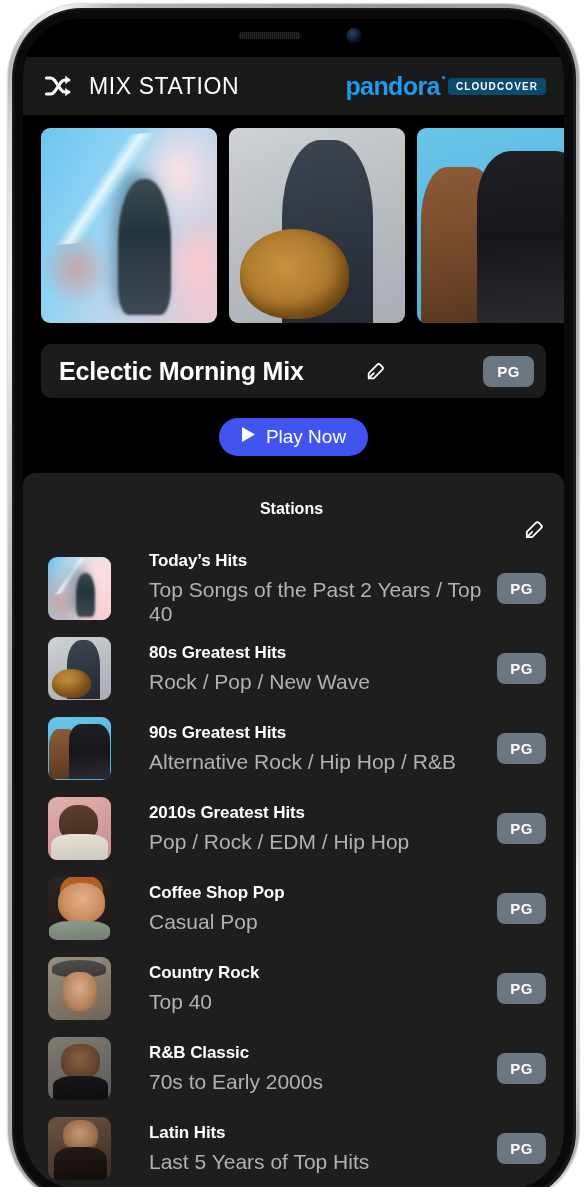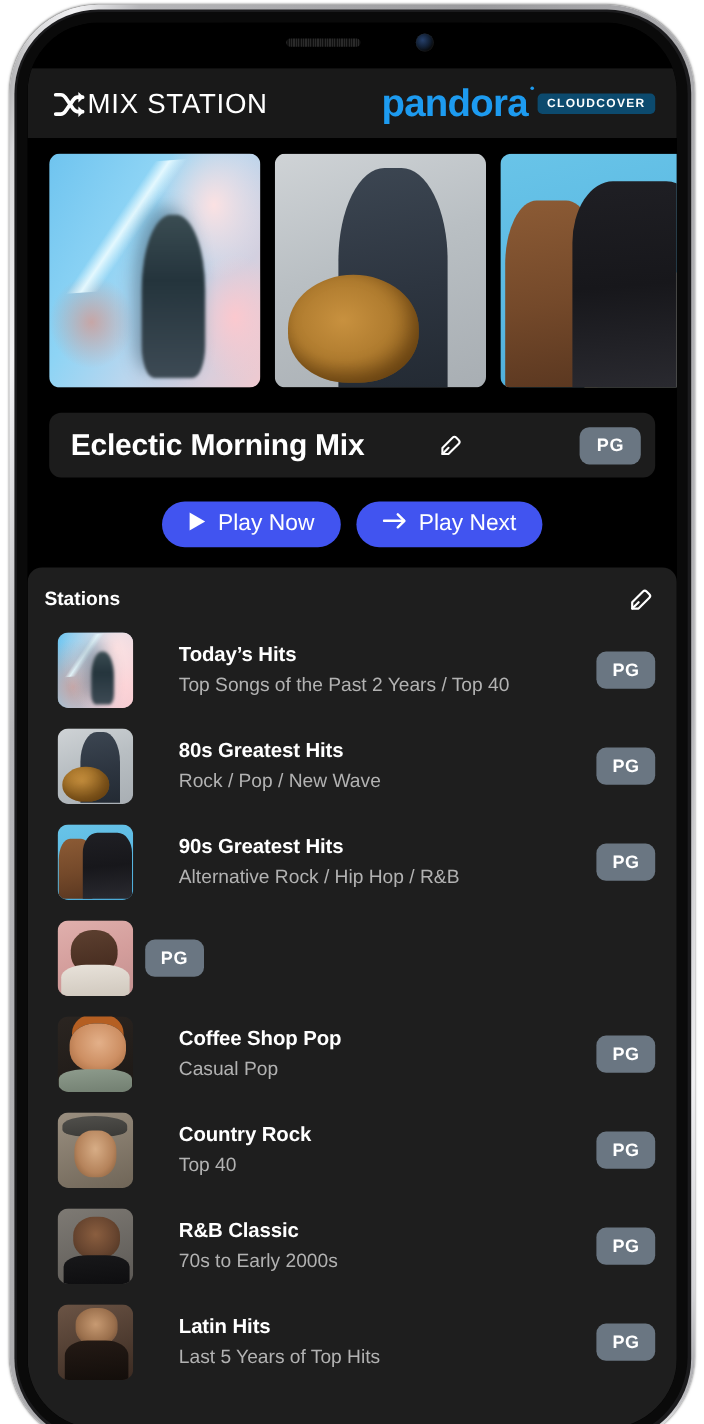--- a/index.html
+++ b/index.html
@@ -96,31 +96,31 @@
   .app-header {
     margin: 38px 0 0 0;
     height: 58px;
     background: #191919;
     border-radius: 0 0 0 0;
     display: flex;
     align-items: center;
     padding: 0 18px 0 20px;
     flex: 0 0 auto;
   }
-  .hdr-left { display: flex; align-items: flex-end; }
+  .hdr-left { display: flex; align-items: center; gap: 16px; }
   .shuffle-icon { width: 30px; height: 26px; display:block; }
   .hdr-title {
     color: #ffffff;
     font-size: 23px;
     letter-spacing: .6px;
     font-weight: 400;
   }
   .hdr-right { margin-left: auto; display: flex; align-items: center; gap: 8px; }
   .pandora-word {
-    font-size: 32px;
+    font-size: 25px;
     font-weight: 700;
     letter-spacing: -.6px;
     color: #1d9bf0;
     line-height: 1;
     position: relative;
   }
   .pandora-word::after {
     content:"";
     position:absolute; right:-5px; top:2px;
     width:3px;height:3px;border-radius:50%;
@@ -375,21 +375,22 @@
     margin-top: 17px;
     background: #1e1e1e;
     border-radius: 12px 12px 0 0;
     flex: 1 1 auto;
     overflow: hidden;
     padding: 0 0 0 0;
   }
   .stations-head {
     display: flex;
     align-items: center;
-    padding: 15px 18px 7px 14px;
+    padding: 27px 18px 7px 14px;
+    flex-direction: column;
   }
   .stations-head-title {
     color: #fff;
     font-size: 16px;
     font-weight: 700;
   }
   .stations-head-edit { margin-left: auto; display:flex; }
 
   .station-list { display: block; }
   .station-row {
@@ -412,21 +413,21 @@
   }
   .station-name {
     color: #ffffff;
     font-size: 17px;
     font-weight: 700;
     letter-spacing: -.1px;
     margin-bottom: 7px;
   }
   .station-desc {
     color: #b2b2b2;
-    font-size: 16px;
+    font-size: 21px;
     font-weight: 400;
   }
   .row-pg {
     flex: 0 0 auto;
     margin-left: 10px;
     background: #6a7682;
     color: #fff;
     font-size: 15px;
     font-weight: 700;
     letter-spacing: .5px;
@@ -497,29 +498,20 @@
 
       <div class="actions">
         <button class="btn">
           <span>
             <svg width="15" height="17" viewBox="0 0 15 17">
                 <path d="M1 1l13 7.5L1 16z" fill="#fff"></path>
               </svg>
           </span>
           <span>Play Now</span>
         </button>
-        <button class="btn">
-          <span>
-            <svg width="20" height="16" viewBox="0 0 20 16" fill="none">
-              <path d="M1 8h16.5" stroke="#fff" stroke-width="2.1" stroke-linecap="round"></path>
-              <path d="M12.5 2.6L18 8l-5.5 5.4" stroke="#fff" stroke-width="2.1" stroke-linecap="round" stroke-linejoin="round"></path>
-            </svg>
-          </span>
-          <span>Play Next</span>
-        </button>
       </div>
 
       <div class="stations-panel">
         <div class="stations-head">
           <span class="stations-head-title">Stations</span>
           <span class="stations-head-edit">
             <svg width="23" height="23" viewBox="0 0 24 24" fill="none">
               <path d="M4 20h5.5l9.4-9.4a2.2 2.2 0 0 0 0-3.1l-2.4-2.4a2.2 2.2 0 0 0-3.1 0L4 14.5V20z" stroke="#ffffff" stroke-width="1.9" stroke-linejoin="round"></path>
               <path d="M4 20l5.6-5.6" stroke="#ffffff" stroke-width="1.9" stroke-linecap="round"></path>
             </svg>
@@ -553,20 +545,24 @@
               <div class="station-text">
                 <div class="station-name">90s Greatest Hits</div>
                 <div class="station-desc">Alternative Rock / Hip Hop / R&amp;B</div>
               </div>
               <span class="row-pg">PG</span>
             </div>
             <div class="station-row">
               <div class="station-thumb">
                 <div class="art art-2010s"></div>
               </div>
+              <div class="station-text">
+                <div class="station-name">2010s Greatest Hits</div>
+                <div class="station-desc">Pop / Rock / EDM / Hip Hop</div>
+              </div>
               <span class="row-pg">PG</span>
             </div>
             <div class="station-row">
               <div class="station-thumb">
                 <div class="art art-coffee"></div>
               </div>
               <div class="station-text">
                 <div class="station-name">Coffee Shop Pop</div>
                 <div class="station-desc">Casual Pop</div>
               </div>

